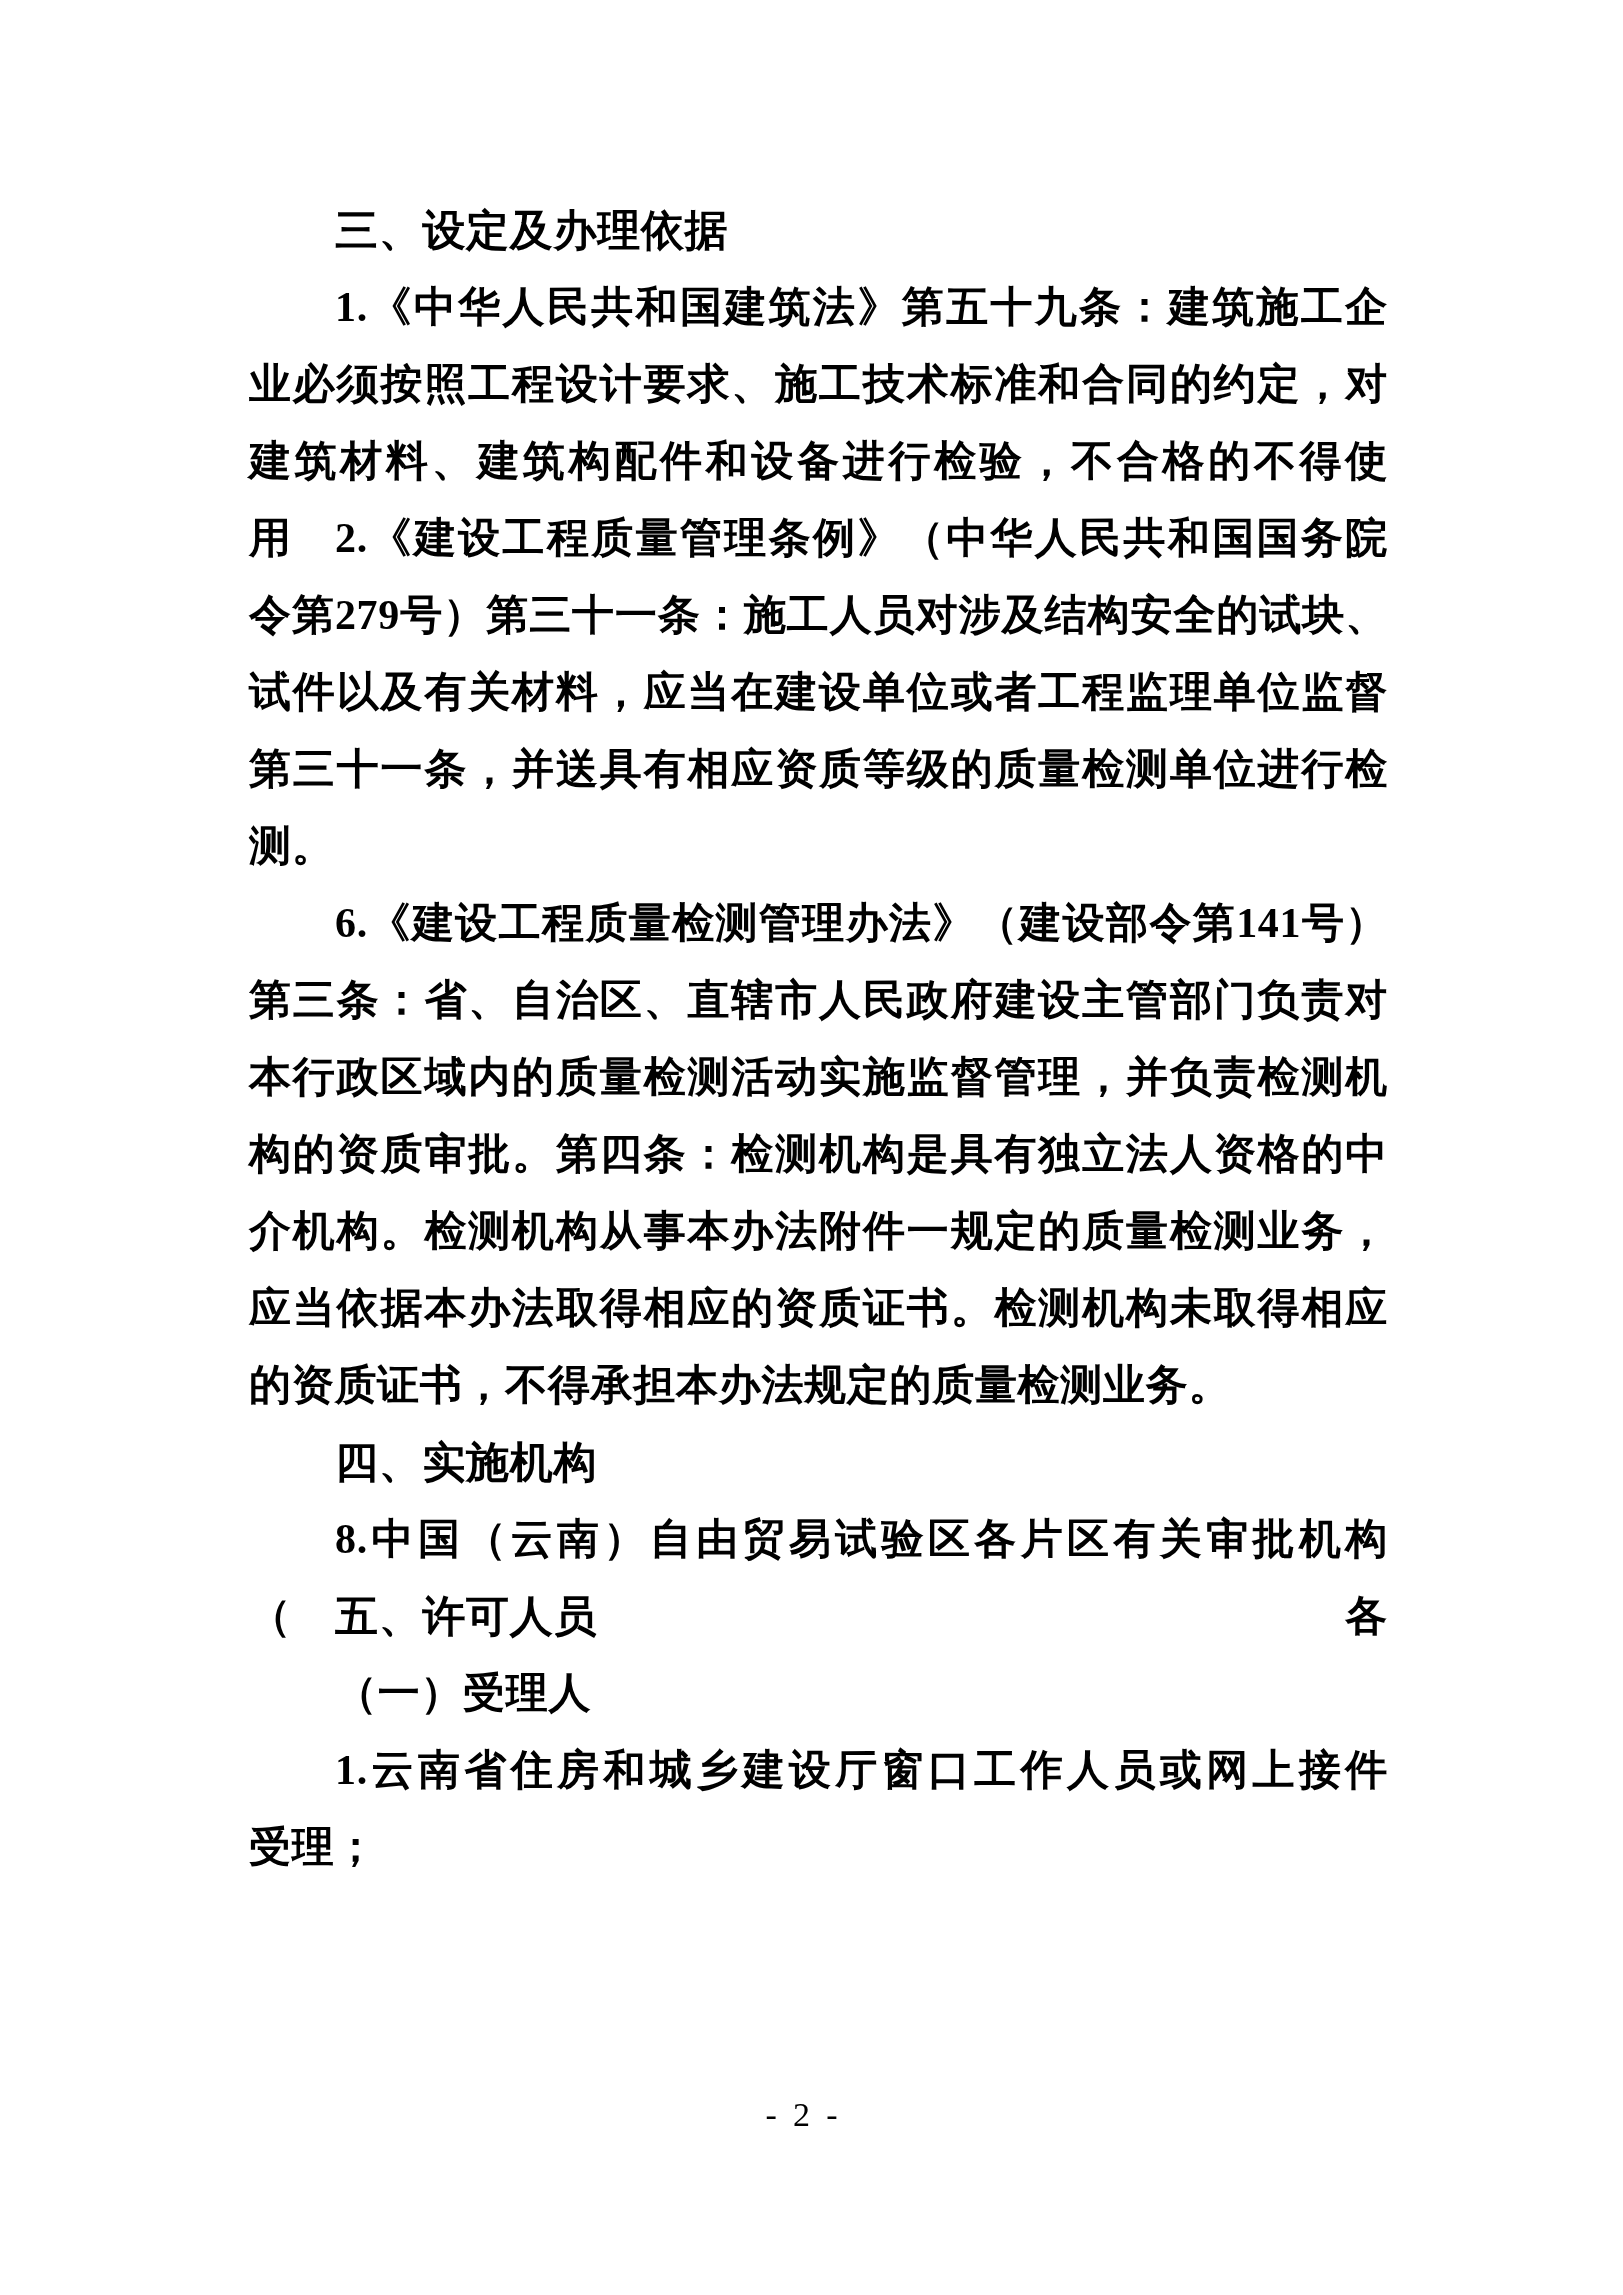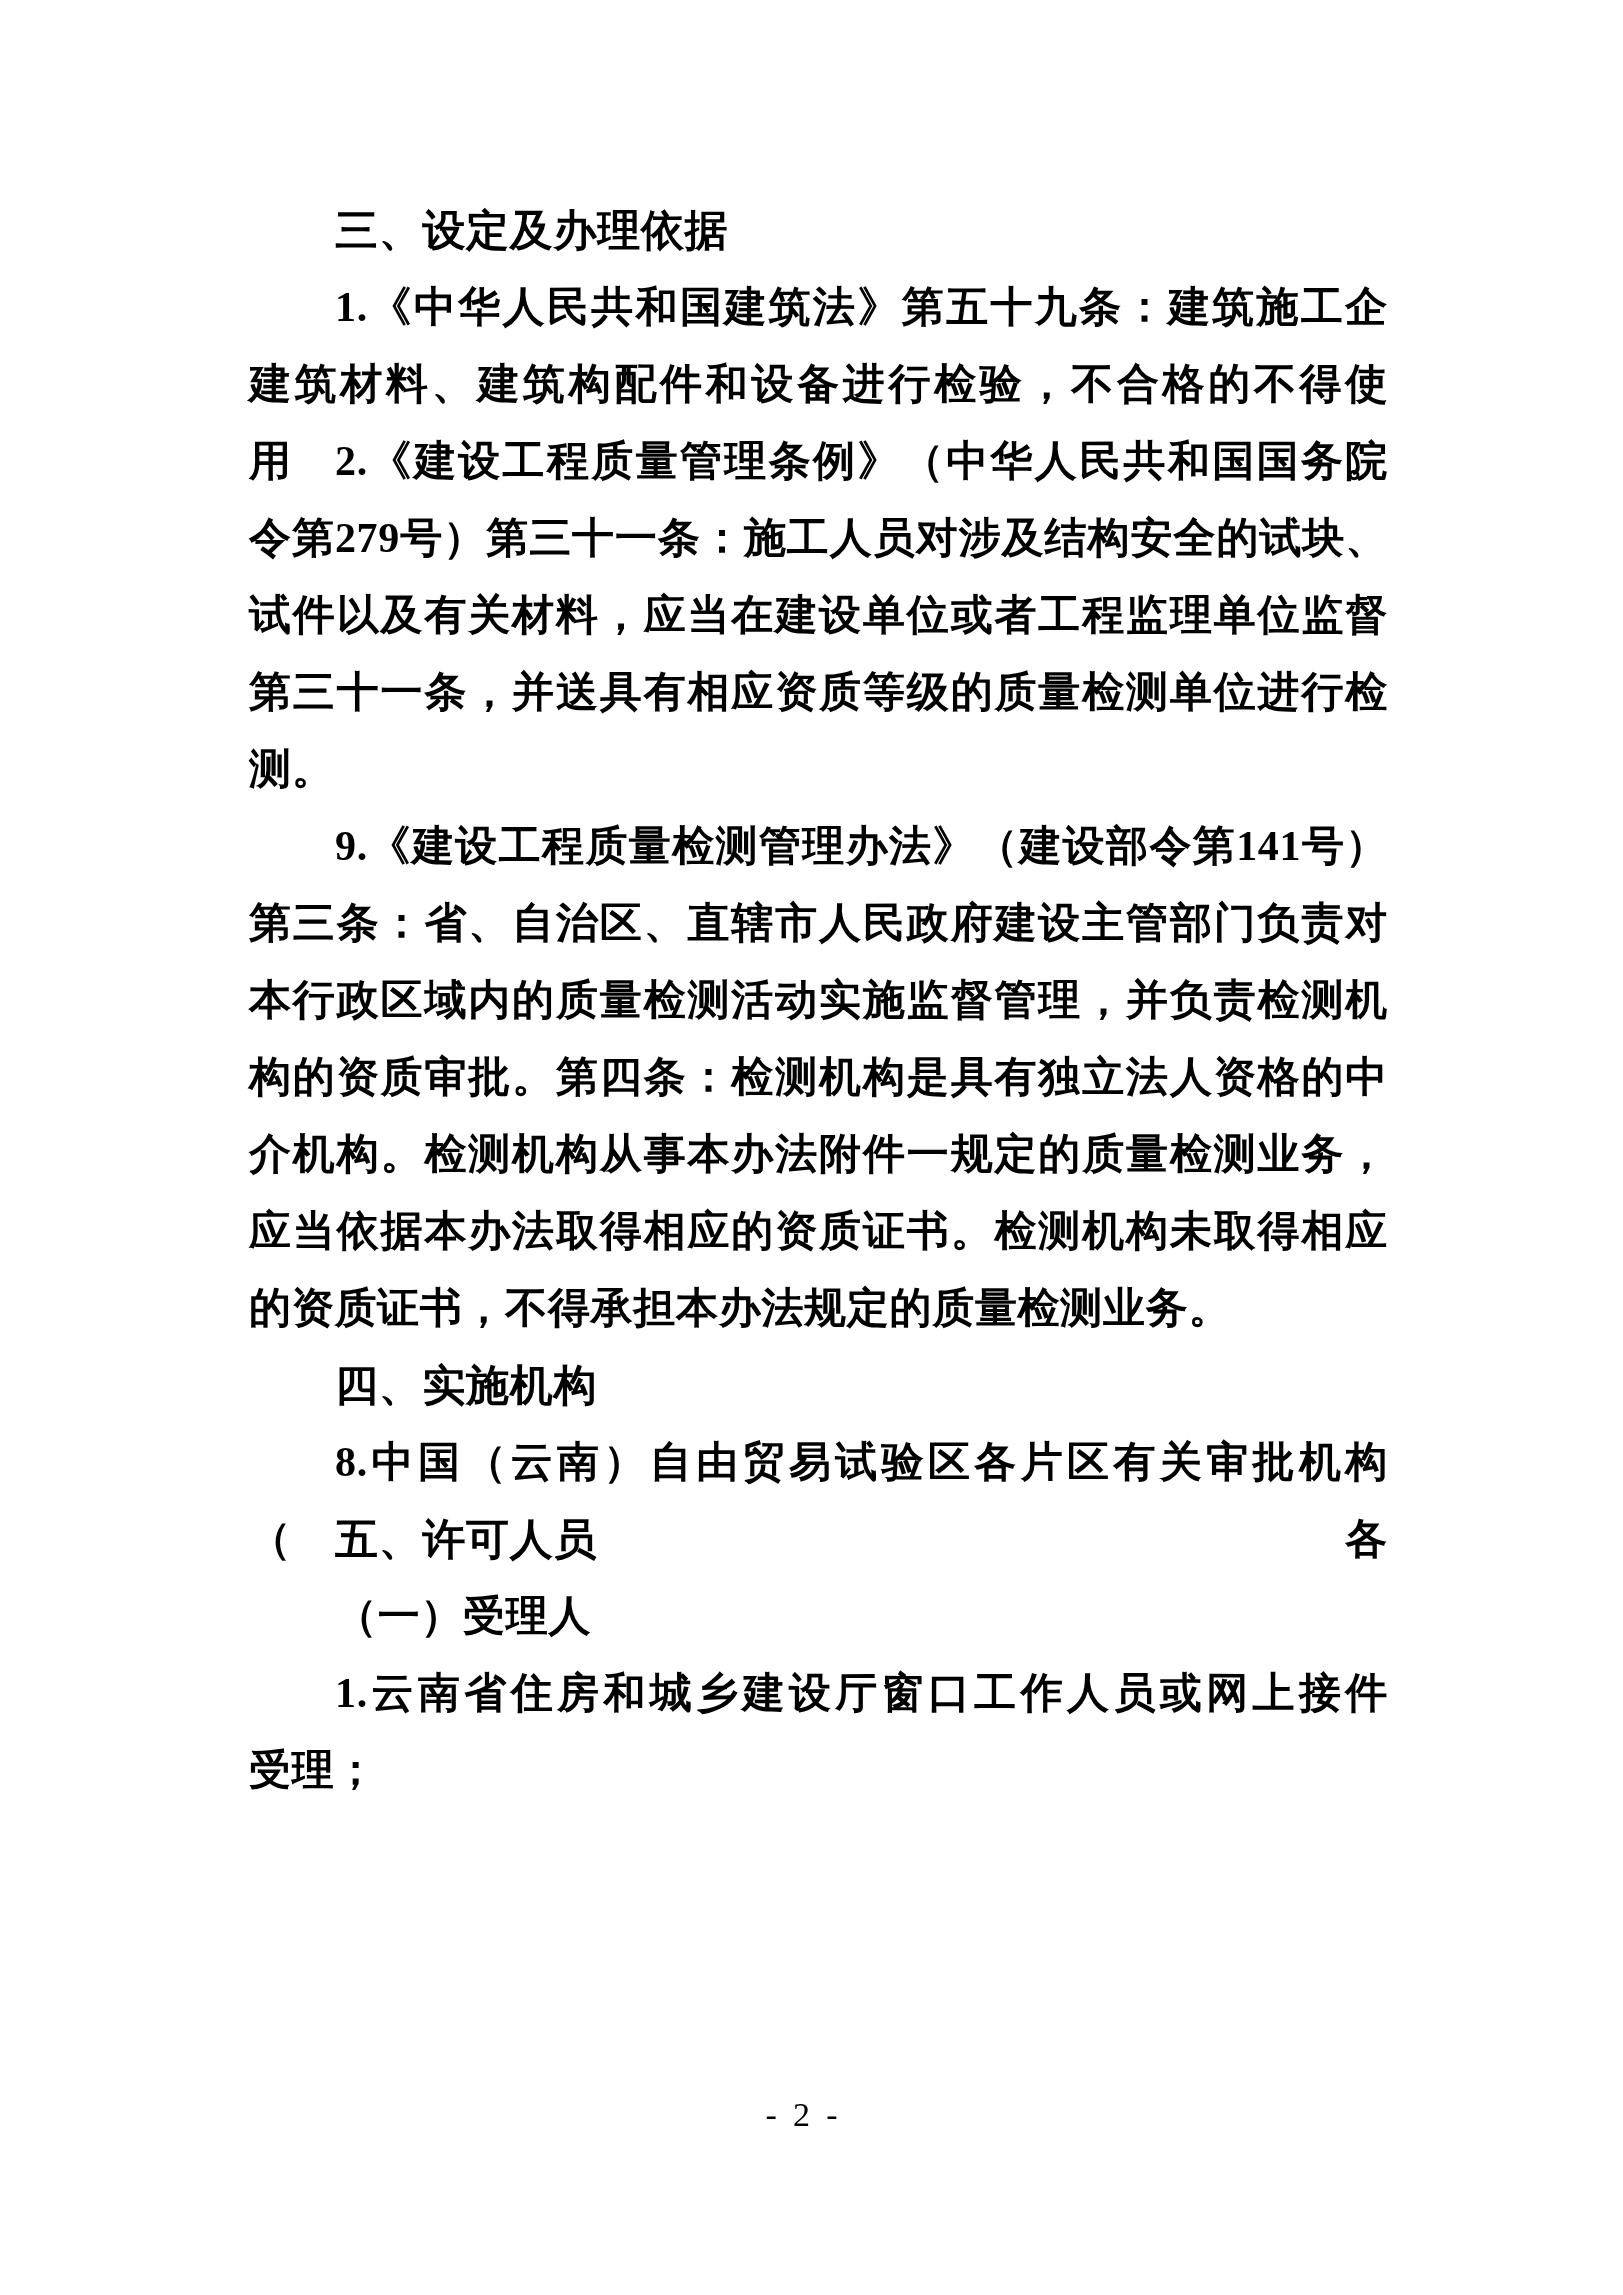--- a/index.html
+++ b/index.html
@@ -58,29 +58,30 @@
 </style>
 </head>
 <body>
 
 <div class="page">
   <main class="content">
 
     <h2 class="line heading">三、设定及办理依据</h2>
 
     <p class="line j indent">1.《中华人民共和国建筑法》第五十九条：建筑施工企</p>
+    <p class="line j">业必须按照工程设计要求、施工技术标准和合同的约定，对</p>
     <p class="line j">建筑材料、建筑构配件和设备进行检验，不合格的不得使用。</p>
 
     <p class="line j indent">2.《建设工程质量管理条例》（中华人民共和国国务院</p>
     <p class="line j">令第279号）第三十一条：施工人员对涉及结构安全的试块、</p>
     <p class="line j">试件以及有关材料，应当在建设单位或者工程监理单位监督</p>
     <p class="line j">第三十一条，并送具有相应资质等级的质量检测单位进行检</p>
     <p class="line">测。</p>
 
-    <p class="line j indent">9.《建设工程质量检测管理办法》（建设部令第141号）</p>
+    <p class="line j indent">6.《建设工程质量检测管理办法》（建设部令第141号）</p>
     <p class="line j">第三条：省、自治区、直辖市人民政府建设主管部门负责对</p>
     <p class="line j">本行政区域内的质量检测活动实施监督管理，并负责检测机</p>
     <p class="line j">构的资质审批。第四条：检测机构是具有独立法人资格的中</p>
     <p class="line j">介机构。检测机构从事本办法附件一规定的质量检测业务，</p>
     <p class="line j">应当依据本办法取得相应的资质证书。检测机构未取得相应</p>
     <p class="line">的资质证书，不得承担本办法规定的质量检测业务。</p>
 
     <h2 class="line heading">四、实施机构</h2>
 
 

